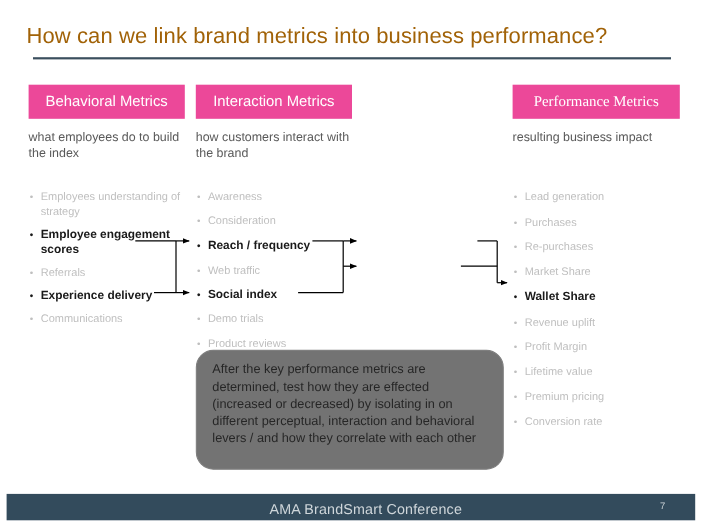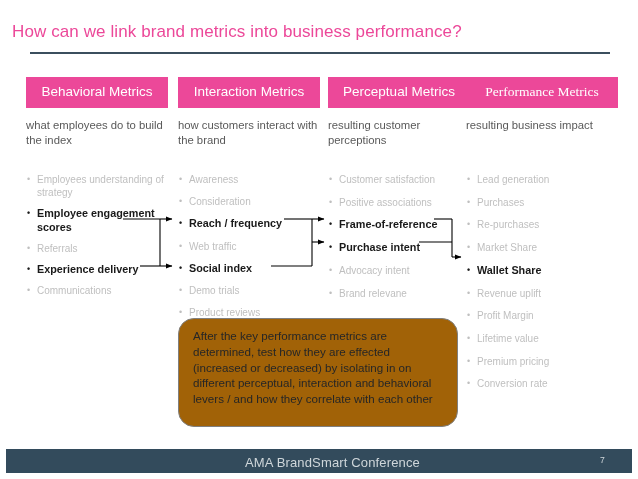--- a/index.html
+++ b/index.html
@@ -12,25 +12,25 @@
     height: 479px;
     position: relative;
     overflow: hidden;
     font-family: "Liberation Sans", sans-serif;
     color: #595959;
   }
 
   
   .slide-title {
     position: absolute;
-    left: 12px;
+    left: 24px;
     top: 22px;
     width: 580px;
-    font-size: 17px;
-    color: #ec4899;
+    font-size: 20px;
+    color: #a16207;
     letter-spacing: 0.1px;
     white-space: nowrap;
   }
   .title-rule {
     position: absolute;
     left: 30px;
     top: 52px;
     width: 580px;
     height: 2px;
     background: #3b4f5e;
@@ -128,21 +128,21 @@
     pointer-events: none;
   }
 
   
   .callout {
     position: absolute;
     left: 178px;
     top: 318px;
     width: 280px;
     height: 109px;
-    background: #a16207;
+    background: #737373;
     border: 1px solid #7f7f7f;
     border-radius: 16px;
     box-sizing: border-box;
   }
   .callout-text {
     position: absolute;
     left: 14px;
     top: 9px;
     width: 252px;
     font-size: 11.6px;
@@ -202,32 +202,20 @@
       <li>Awareness</li>
       <li>Consideration</li>
       <li class="hl">Reach / frequency</li>
       <li>Web traffic</li>
       <li class="hl">Social index</li>
       <li>Demo trials</li>
       <li>Product reviews</li>
     </ul>
   </div>
 
-  <div class="column col-2">
-    <div class="col-header">Perceptual Metrics</div>
-    <div class="col-sub">resulting customer perceptions</div>
-    <ul class="col-list">
-      <li>Customer satisfaction</li>
-      <li>Positive associations</li>
-      <li class="hl">Frame-of-reference</li>
-      <li class="hl">Purchase intent</li>
-      <li>Advocacy intent</li>
-      <li>Brand relevane</li>
-    </ul>
-  </div>
 
   <div class="column col-3">
     <div class="col-header">Performance Metrics</div>
     <div class="col-sub">resulting business impact</div>
     <ul class="col-list">
       <li>Lead generation</li>
       <li>Purchases</li>
       <li>Re-purchases</li>
       <li>Market Share</li>
       <li class="hl">Wallet Share</li>

